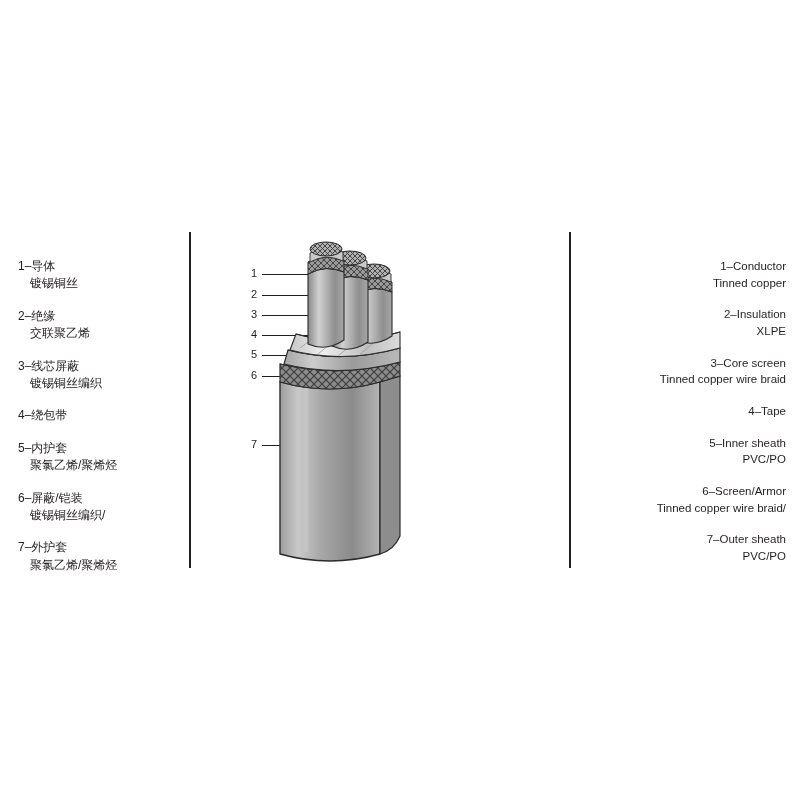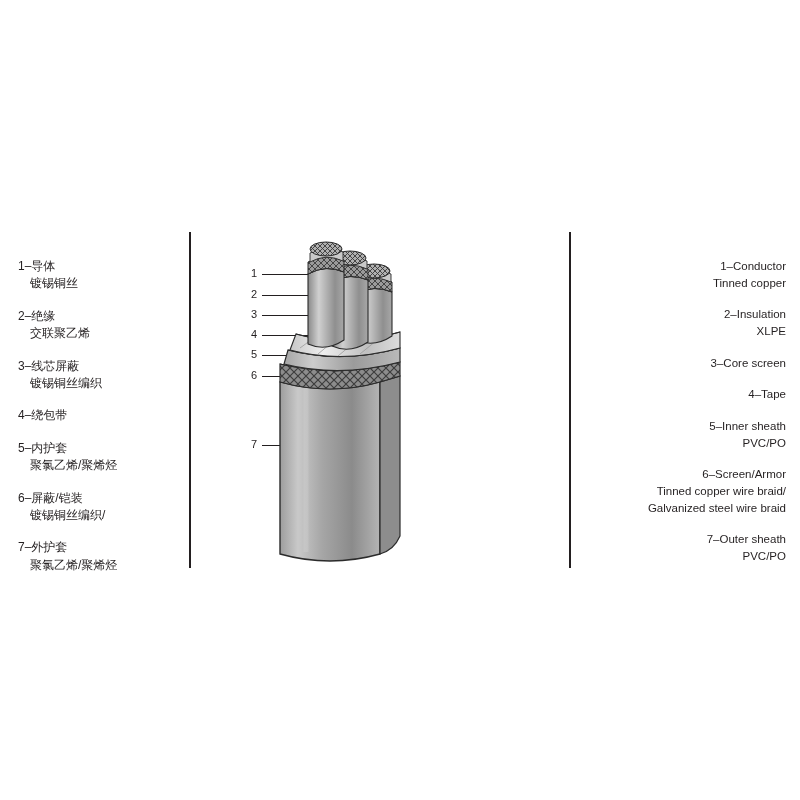--- a/index.html
+++ b/index.html
@@ -105,32 +105,32 @@
     <div class="item">
       <div class="head">1–Conductor</div>
       <div class="sub">Tinned copper</div>
     </div>
     <div class="item">
       <div class="head">2–Insulation</div>
       <div class="sub">XLPE</div>
     </div>
     <div class="item">
       <div class="head">3–Core screen</div>
+      <div class="sub">Tinned copper wire braid</div>
     </div>
     <div class="item">
       <div class="head">4–Tape</div>
     </div>
     <div class="item">
       <div class="head">5–Inner sheath</div>
       <div class="sub">PVC/PO</div>
     </div>
     <div class="item">
       <div class="head">6–Screen/Armor</div>
       <div class="sub">Tinned copper wire braid/</div>
-      <div class="sub">Galvanized steel wire braid</div>
     </div>
     <div class="item">
       <div class="head">7–Outer sheath</div>
       <div class="sub">PVC/PO</div>
     </div>
   </div>
 
   <div class="callout-num" style="left:243px; top:267px;">1</div>
   <div class="leader" style="left:262px; top:274px; width:94px;"></div>
 

